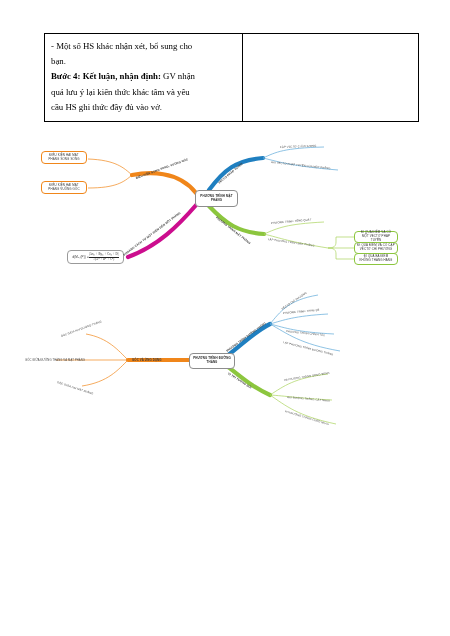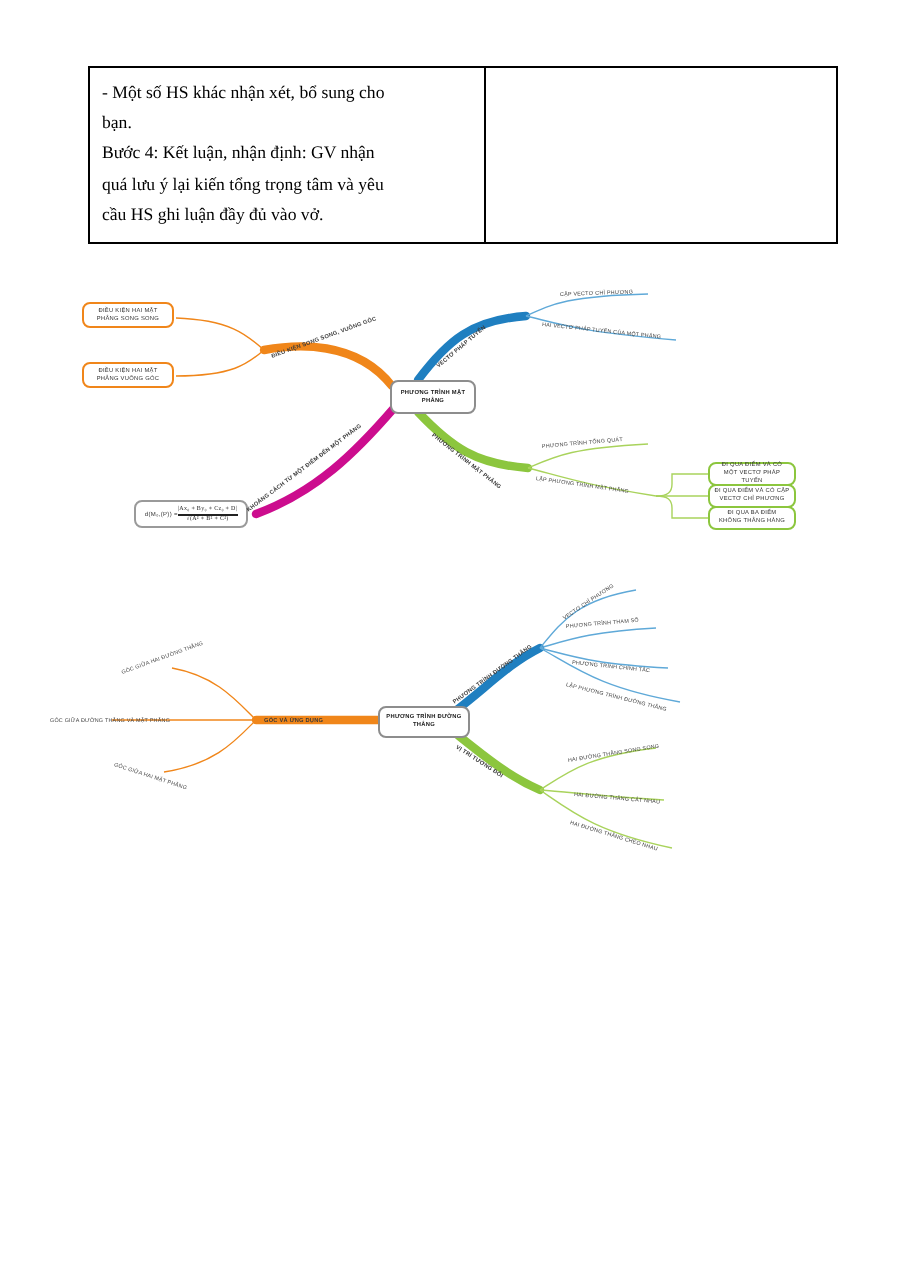--- a/index.html
+++ b/index.html
@@ -18,21 +18,21 @@
   .tbl td{
     border:1px solid #000;vertical-align:top;
     padding:5px 6px 6px 6px;
   }
   .tbl td.left{width:185px;}
   .tbl td.right{width:163px;}
   .ln{
     font-size:8.8px;line-height:15.2px;color:#000;
     margin:0;white-space:normal;
   }
-  .b{font-weight:normal;}
+  .b{font-weight:bold;}
 
   
   .map{position:absolute;}
   #map1{left:28px;top:138px;width:394px;height:150px;}
   #map2{left:28px;top:288px;width:394px;height:150px;}
   .map svg{display:block;width:100%;height:100%;overflow:visible;}
 
   .nodebox{
     position:absolute;box-sizing:border-box;
     background:#ffffff;border:1px solid #9a9a9a;border-radius:4px;
@@ -68,22 +68,22 @@
 
 <div class="page">
 
   <table class="tbl">
     <tbody>
         <tr>
       <td class="left">
         <p class="ln">- Một số HS khác nhận xét, bổ sung cho</p>
         <p class="ln">bạn.</p>
         <p class="ln"><span class="b">Bước 4: Kết luận, nhận định:</span><span> GV nhận</span></p>
-        <p class="ln">quá lưu ý lại kiến tổng trọng tâm và yêu</p>
-        <p class="ln">cầu HS ghi luận đầy đủ vào vở.</p>
+        <p class="ln">quá lưu ý lại kiến thức khác tâm và yêu</p>
+        <p class="ln">cầu HS ghi thức đầy đủ vào vở.</p>
       </td>
       <td class="right">&nbsp;</td>
     </tr>
   </tbody>
     </table>
 
   <div class="map" id="map1">
     <svg viewBox="0 0 394 150" preserveAspectRatio="none">
 
       <path d="M168,55 C150,32 120,34 104,37" fill="none" stroke="#f0861a" stroke-width="4.2" stroke-linecap="round"></path>

